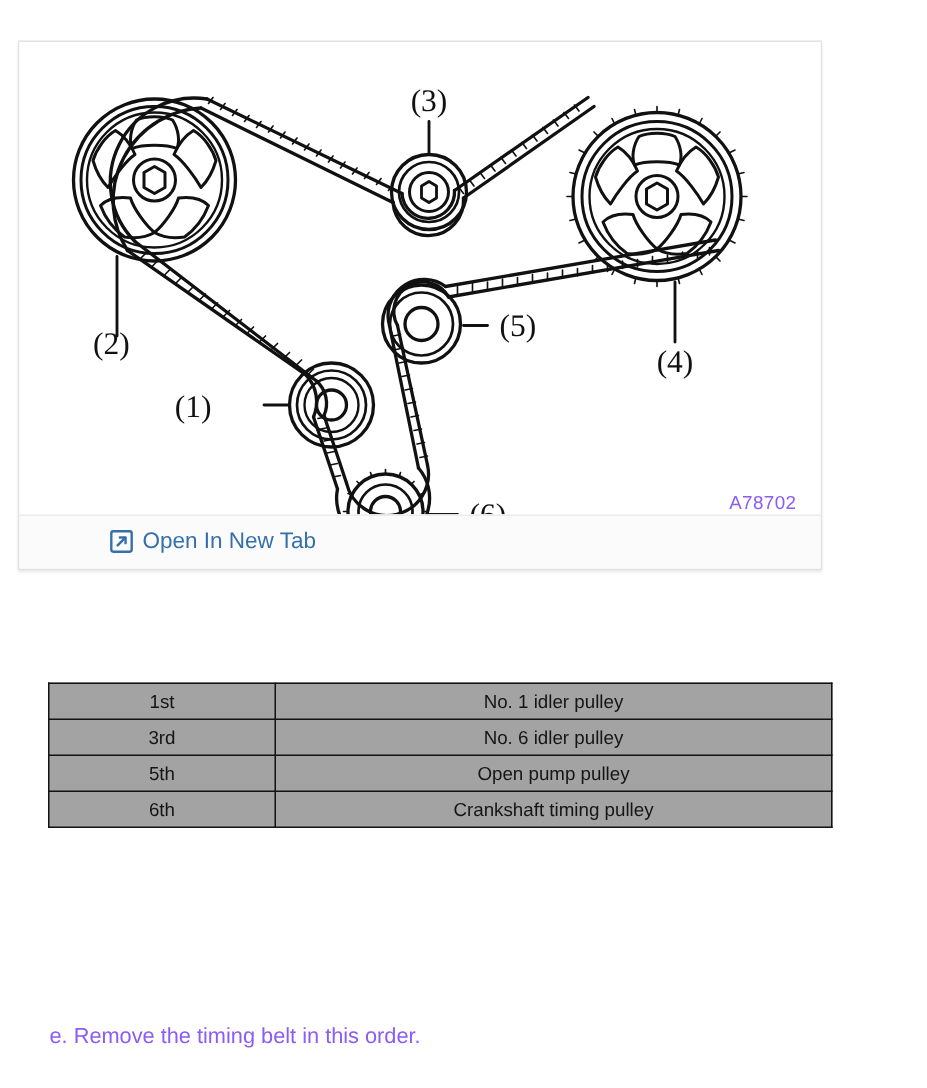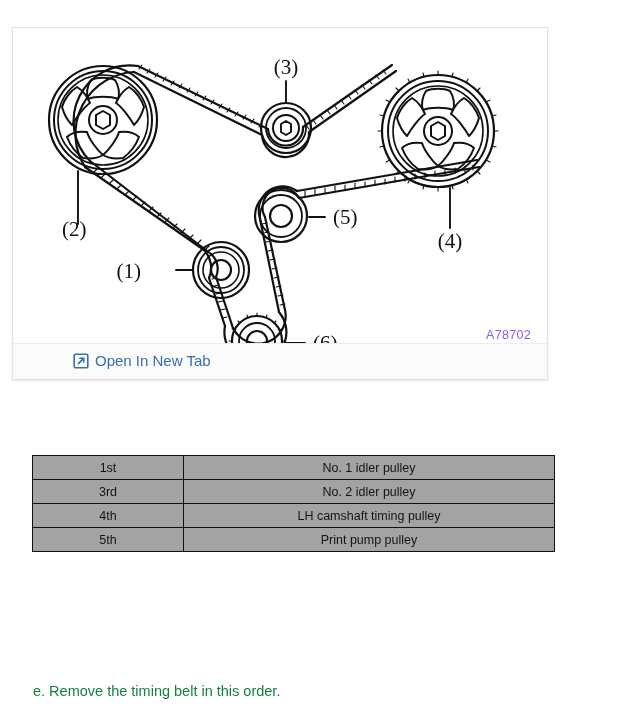--- a/index.html
+++ b/index.html
@@ -104,21 +104,21 @@
     padding: 1px 2px;
   }
   #order-table td.col-order { width: 146px; }
 
   
   #step-caption {
     position: absolute;
     left: 33px;
     top: 683px;
     font-size: 14.5px;
-    color: #15803d;
+    color: #8b5cf6;
     font-family: "Liberation Sans", sans-serif;
   }
 </style>
 </head>
 <body>
 
 <div id="image-panel">
 
   <div id="diagram-area">
     <svg id="diagram-svg" viewBox="0 0 534 315" xmlns="http://www.w3.org/2000/svg">
@@ -330,26 +330,26 @@
 </div>
 
 <table id="order-table">
   <tbody>
     <tr>
       <td class="col-order">1st</td>
       <td>No. 1 idler pulley</td>
     </tr>
     <tr>
       <td class="col-order">3rd</td>
-      <td>No. 2 idler pulley</td>
-    </tr>
-    <tr>
-      <td class="col-order">4th</td>
-      <td>LH camshaft timing pulley</td>
+      <td>No. 6 idler pulley</td>
     </tr>
     <tr>
       <td class="col-order">5th</td>
-      <td>Print pump pulley</td>
+      <td>Open pump pulley</td>
+    </tr>
+    <tr>
+      <td class="col-order">6th</td>
+      <td>Crankshaft timing pulley</td>
     </tr>
   </tbody>
 </table>
 
 <div id="step-caption">e. Remove the timing belt in this order.</div>
 
 </body></html>

